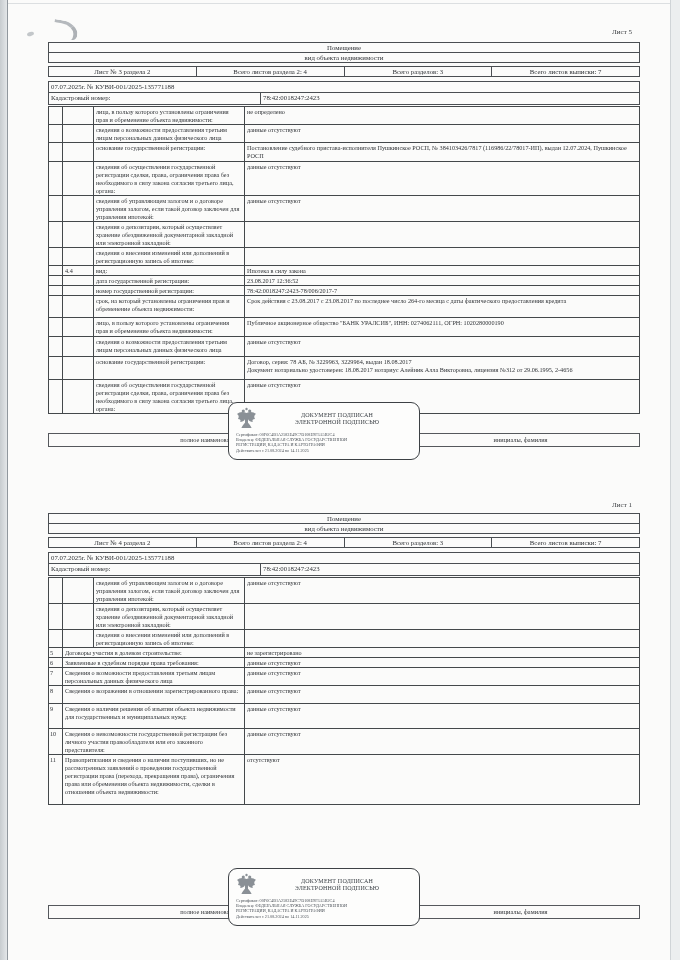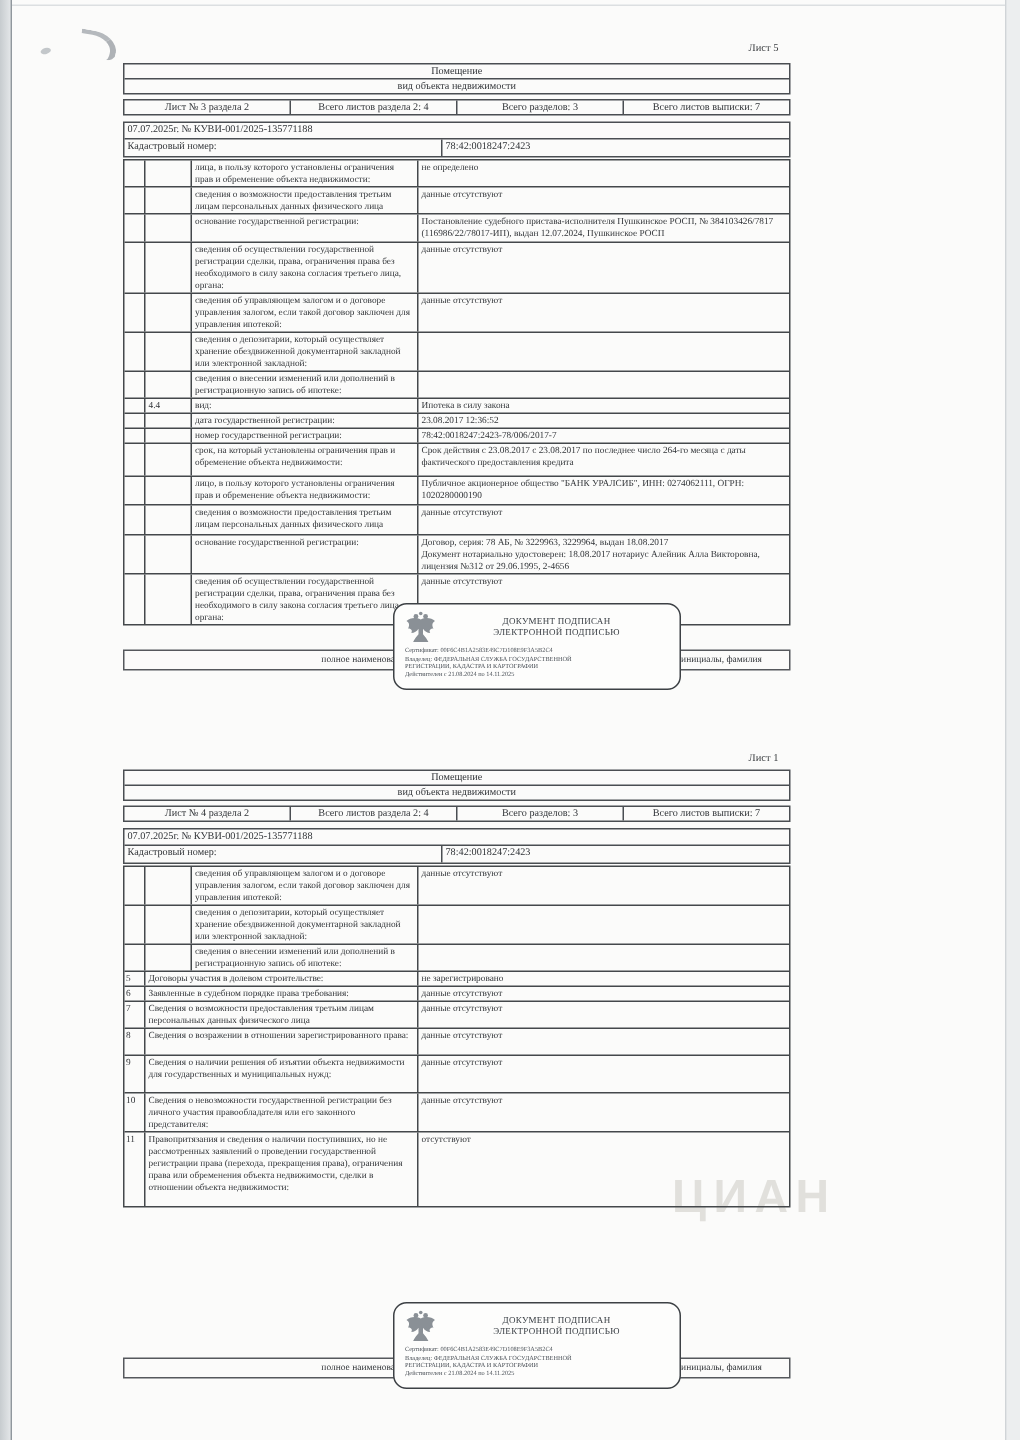--- a/index.html
+++ b/index.html
@@ -11,21 +11,21 @@
   .band-right{position:absolute;left:671px;top:0;width:9px;height:100%;background:#eceeef;}
   .line-right{position:absolute;left:670px;top:0;width:1px;height:100%;background:#d0d4d7;}
   .line-top{position:absolute;left:8px;top:3px;width:662px;height:1px;background:#dcdfe1;}
   .pencil-dot{position:absolute;left:27px;top:32px;width:7px;height:4px;border-radius:50%;
         background:#969da3;opacity:.55;transform:rotate(-15deg);}
   .pencil-curl{position:absolute;left:53px;top:21px;width:21px;height:15px;opacity:.6;
         border-top:3px solid #878e95;border-right:4px solid #7b828a;border-radius:0 70% 25% 55%;transform:rotate(10deg);}
   .watermark{position:absolute;left:448px;top:780px;font-size:31px;font-weight:bold;
         letter-spacing:5px;color:rgba(165,162,152,.30);font-family:"Liberation Sans",sans-serif;}
   
-  .sheet{position:absolute;left:82px;width:445px;}
+  .sheet{position:absolute;left:48px;width:592px;}
   .sheet-label{position:absolute;right:8px;font-size:7px;line-height:9px;color:#3a3d40;}
   .hdr-box{position:absolute;left:0;width:100%;border:1px solid #4a4e52;box-sizing:border-box;}
   .hdr-row{height:9px;line-height:9px;text-align:center;font-size:6.8px;}
   .hdr-row + .hdr-row{border-top:1px solid #4a4e52;}
   .meta4{position:absolute;left:0;width:100%;display:flex;border:1px solid #4a4e52;box-sizing:border-box;height:11px;}
   .meta4 .cell{flex:1;border-right:1px solid #4a4e52;text-align:center;font-size:6.8px;line-height:9px;box-sizing:border-box;}
   .meta4 .cell:last-child{border-right:none;}
   .reqbox{position:absolute;left:0;width:100%;border:1px solid #4a4e52;box-sizing:border-box;}
   .req-row{height:10px;line-height:10px;font-size:6.8px;padding-left:2px;}
   .cad-row{display:flex;border-top:1px solid #4a4e52;height:11px;line-height:10px;font-size:6.8px;}
@@ -54,21 +54,20 @@
 <body>
 
 <div id="page">
   <div class="band-left"></div>
   <div class="line-left"></div>
   <div class="line-top"></div>
   <div class="band-right"></div>
   <div class="line-right"></div>
   <div class="pencil-dot"></div>
   <div class="pencil-curl"></div>
-  <div class="watermark">ЦИАН</div>
 
   <div class="sheet" style="top:28px;height:462px;">
     <div class="sheet-label" style="top:0;">Лист 5</div>
     <div class="hdr-box" style="top:14px;">
       <div class="hdr-row">Помещение</div>
       <div class="hdr-row">вид объекта недвижимости</div>
     </div>
     <div class="meta4" style="top:38px;">
         <div class="cell">Лист № 3 раздела 2</div>
         <div class="cell">Всего листов раздела 2: 4</div>

